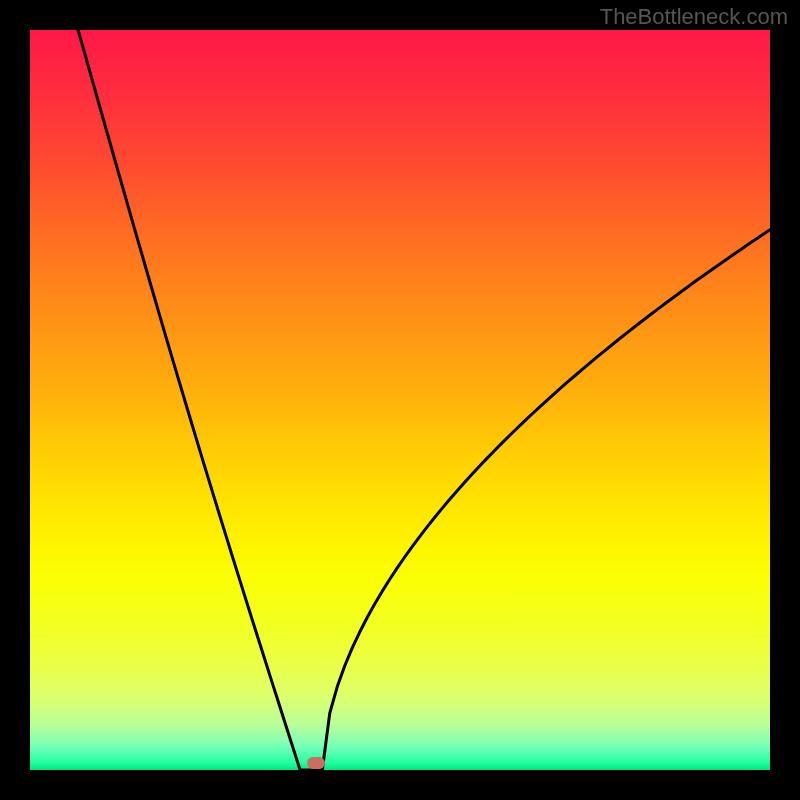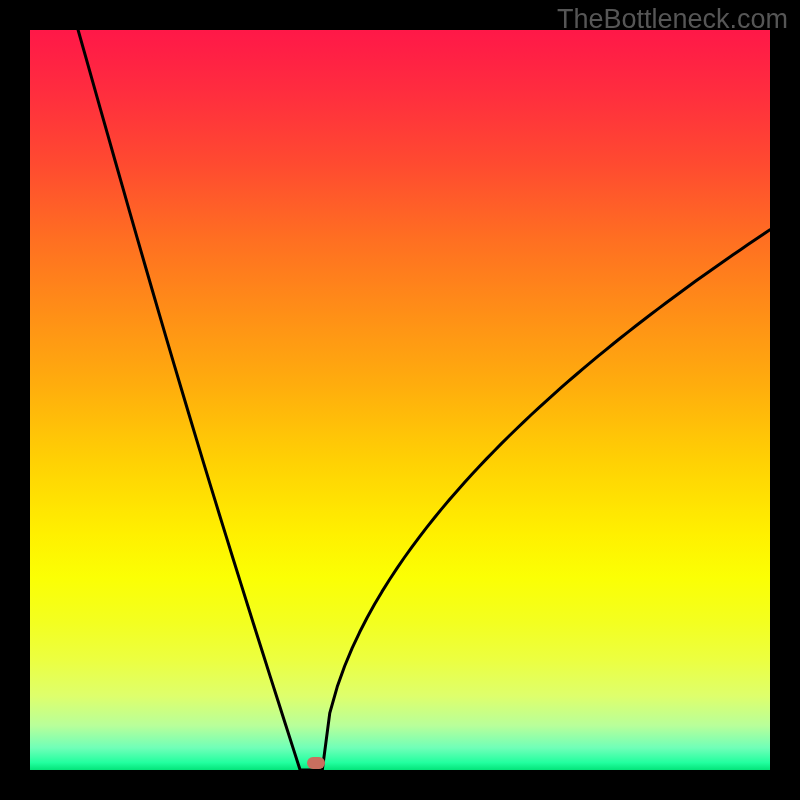--- a/index.html
+++ b/index.html
@@ -8,21 +8,21 @@
     position: relative;
     width: 800px;
     height: 800px;
     background: #000;
   }
   .watermark {
     position: absolute;
     top: 4px;
     right: 12px;
     font-family: Arial, Helvetica, sans-serif;
-    font-size: 27px;
+    font-size: 22px;
     font-weight: 500;
     color: #565656;
     letter-spacing: 0px;
     z-index: 10;
   }
   .plot-area {
     position: absolute;
     left: 30px;
     top: 30px;
     width: 740px;

